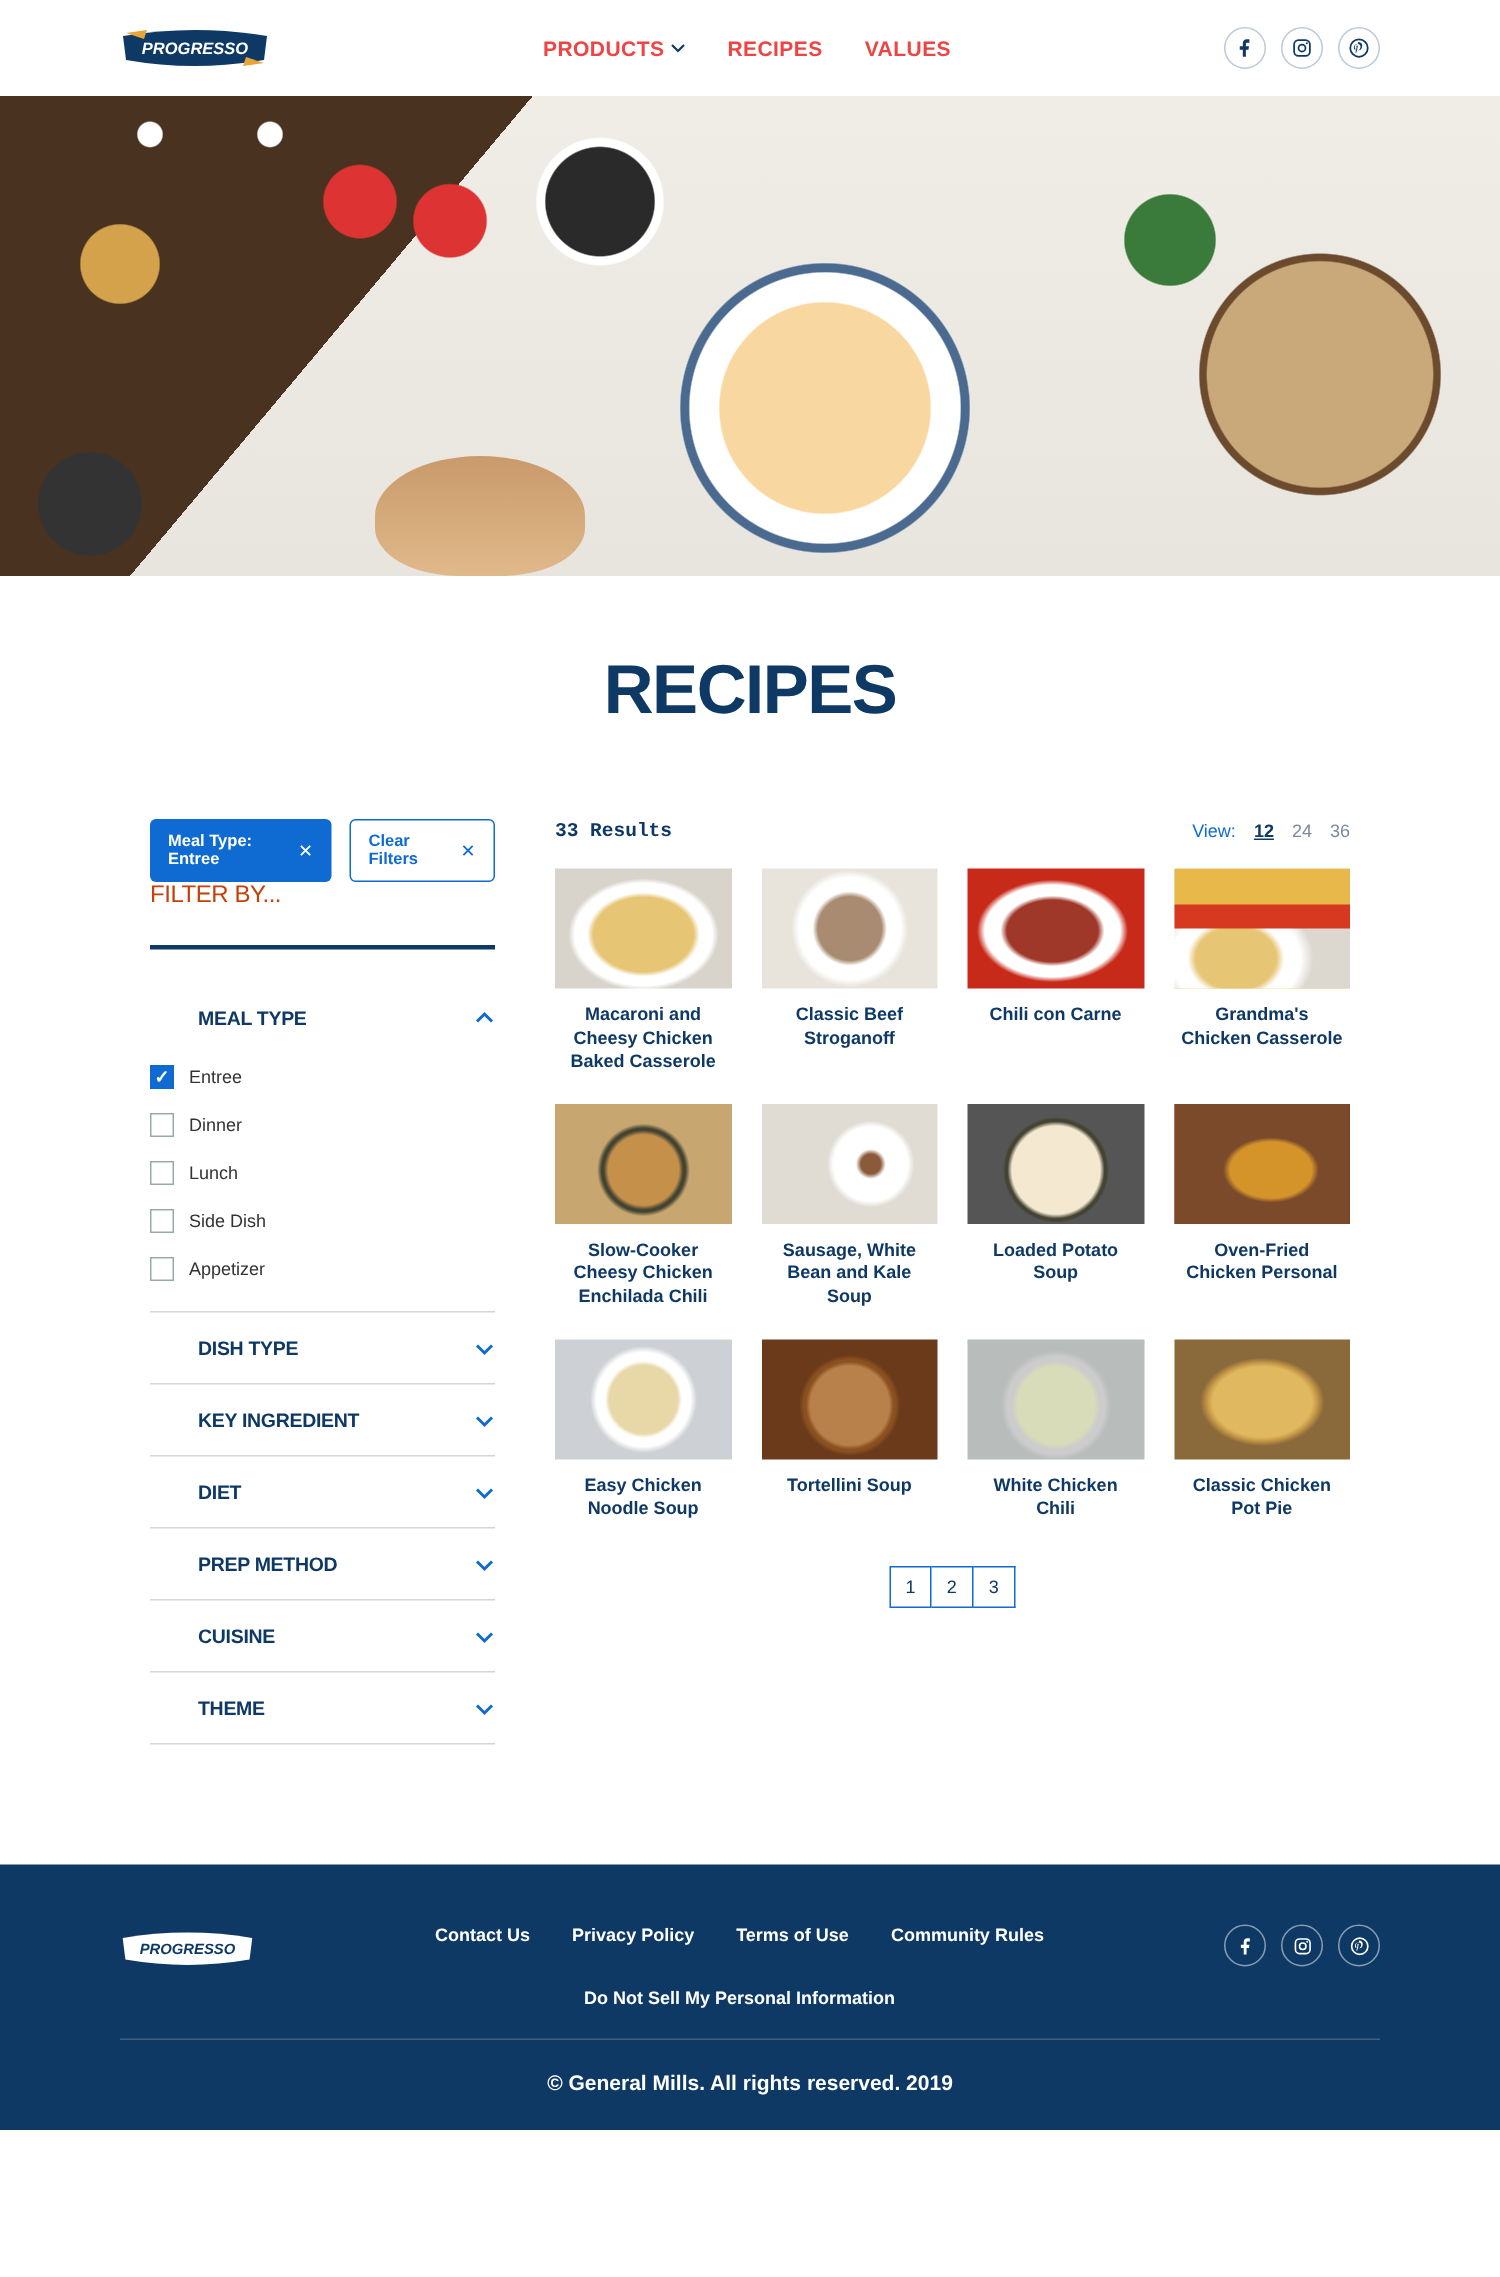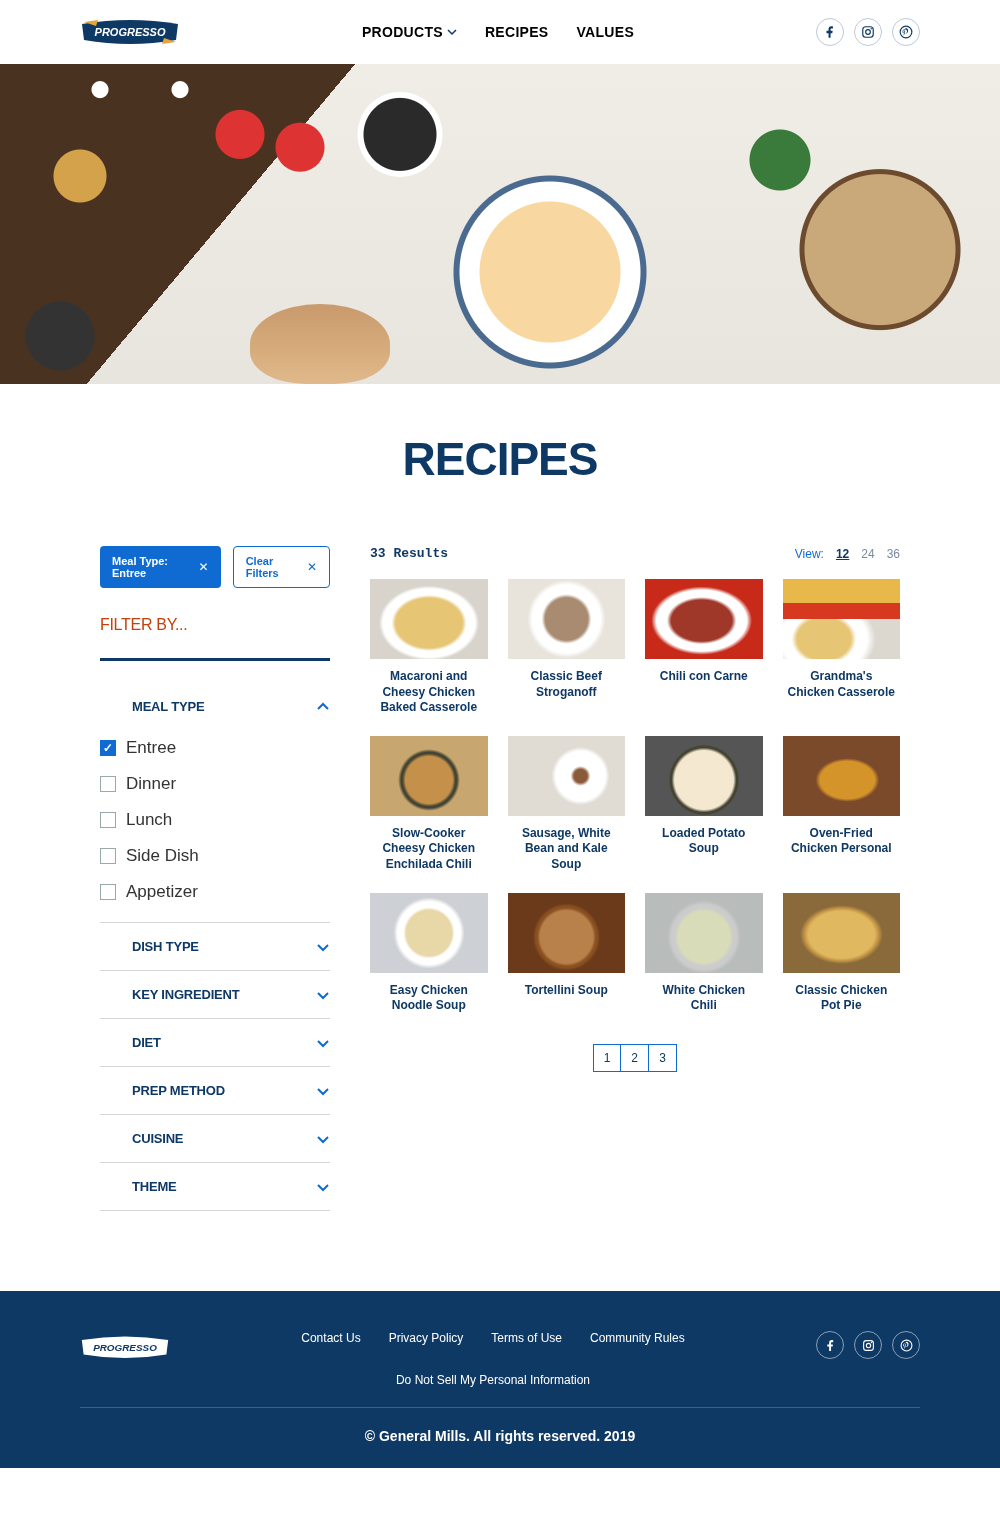--- a/index.html
+++ b/index.html
@@ -3,21 +3,21 @@
 <meta charset="utf-8">
 <style>
 * { margin: 0; padding: 0; box-sizing: border-box; }
 body { font-family: -apple-system, BlinkMacSystemFont, "Segoe UI", Arial, sans-serif; background: #fff; color: #0f3965; }
 
 
 .header { display: flex; align-items: center; justify-content: space-between; padding: 12px 80px; height: 64px; }
 .logo { width: 100px; height: 36px; display: flex; align-items: center; justify-content: center; }
 .logo-svg { width: 100px; height: 36px; }
 .nav { display: flex; gap: 28px; }
-.nav-item { font-size: 14px; font-weight: 700; color: #000000; cursor: pointer; display: flex; align-items: center; gap: 4px; text-transform: uppercase; letter-spacing: 0.3px; }
+.nav-item { font-size: 14px; font-weight: 700; color: #ef4444; cursor: pointer; display: flex; align-items: center; gap: 4px; text-transform: uppercase; letter-spacing: 0.3px; }
 .chevron { width: 10px; height: 10px; }
 .socials { display: flex; gap: 10px; }
 .social-circle { width: 28px; height: 28px; border: 1px solid #bcc9da; border-radius: 50%; display: flex; align-items: center; justify-content: center; cursor: pointer; }
 .social-circle svg { width: 14px; height: 14px; fill: #0f3965; }
 
 
 .hero { width: 100%; height: 320px; background:
   radial-gradient(circle at 55% 65%, #f8d8a0 0 70px, transparent 71px),
   radial-gradient(circle at 56% 65%, #dca04a 0 12px, transparent 13px),
   radial-gradient(circle at 52% 60%, #ec7a2a 0 10px, transparent 11px),
@@ -41,41 +41,41 @@
 
 
 .page-title { text-align: center; font-size: 46px; font-weight: 900; color: #0f3965; padding: 48px 0 60px; letter-spacing: -1px; }
 
 
 .container { max-width: 840px; margin: 0 auto; padding: 0 20px 40px; display: flex; gap: 40px; }
 .sidebar { width: 230px; flex-shrink: 0; }
 .content { flex: 1; }
 
 
-.chips { display: flex; gap: 12px; margin-bottom: 28px; }
+.chips { display: flex; gap: 12px; }
 .chip { padding: 8px 12px; border-radius: 4px; font-size: 11px; font-weight: 600; display: flex; align-items: center; gap: 10px; cursor: pointer; }
 .chip-active { background: #0f6bd1; color: #fff; }
 .chip-clear { border: 1px solid #0f6bd1; color: #0f6bd1; background: #fff; }
 .chip-x { font-size: 12px; font-weight: 400; }
 
 
 .filter-title { font-size: 16px; font-weight: 400; color: #c2410c; border-bottom: 3px solid #0f3965; padding-bottom: 24px; margin-bottom: 22px; letter-spacing: -0.3px; text-transform: uppercase; }
 
 .filter-group { border-bottom: 1px solid #d6d6d6; }
 .filter-header { display: flex; justify-content: space-between; align-items: center; padding: 16px 0; cursor: pointer; margin-left: 32px; }
 .filter-header-label { font-size: 13px; font-weight: 900; color: #0f3965; text-transform: uppercase; letter-spacing: -0.2px; }
 .filter-arrow { width: 14px; height: 14px; }
 .filter-arrow svg { fill: #0f6bd1; }
 
 .filter-options { padding: 0 0 12px; }
 .filter-option { display: flex; align-items: center; gap: 10px; padding: 8px 0; cursor: pointer; }
 .checkbox { width: 16px; height: 16px; border: 1.5px solid #9aa; display: flex; align-items: center; justify-content: center; flex-shrink: 0; }
 .checkbox.checked { background: #0f6bd1; border-color: #0f6bd1; }
 .checkbox.checked::after { content: "✓"; color: #fff; font-size: 12px; font-weight: bold; }
-.filter-option-label { font-size: 17px; color: #333; }
+.filter-option-label { font-size: 12px; color: #333; }
 
 
 .results-header { display: flex; justify-content: space-between; align-items: center; margin-bottom: 18px; }
 .results-count { font-size: 13px; font-weight: 800; color: #0f3965; font-family: Liberation Mono, monospace; }
 .view-toggle { font-size: 12px; color: #0f3965; display: flex; align-items: flex-end; gap: 12px; }
 .view-label { color: #0f6bd1; }
 .view-num { cursor: pointer; color: #7a8aa0; }
 .view-num.active { color: #0f3965; font-weight: 700; text-decoration: underline; }
 
 
@@ -101,21 +101,21 @@
 
 .pagination { display: flex; justify-content: center; margin-top: 30px; }
 .page-num { width: 28px; height: 28px; border: 1px solid #0f6bd1; display: flex; align-items: center; justify-content: center; font-size: 12px; color: #0f3965; cursor: pointer; }
 .page-num+.page-num { border-left: none; }
 
 
 .footer { background: #0f3965; color: #fff; padding: 40px 80px 24px; margin-top: 40px; }
 .footer-top { display: flex; align-items: flex-start; justify-content: space-between; padding-bottom: 20px; border-bottom: 1px solid rgba(255,255,255,0.2); }
 .footer-logo { width: 90px; }
 .footer-links { display: flex; flex-wrap: wrap; gap: 28px; justify-content: center; flex: 1; max-width: 500px; margin: 0 auto; }
-.footer-link { font-size: 12px; font-weight: 400; cursor: pointer; }
+.footer-link { font-size: 12px; font-weight: 700; cursor: pointer; }
 .footer-link-wide { width: 100%; text-align: center; }
 .footer-socials { display: flex; gap: 10px; }
 .footer-social { width: 28px; height: 28px; border: 1px solid rgba(255,255,255,0.5); border-radius: 50%; display: flex; align-items: center; justify-content: center; cursor: pointer; }
 .footer-social svg { width: 13px; height: 13px; fill: #fff; }
 .footer-bottom { text-align: center; font-size: 14px; padding-top: 20px; font-weight: 600; }
 </style>
 </head>
 <body>
 
 <header class="header">

